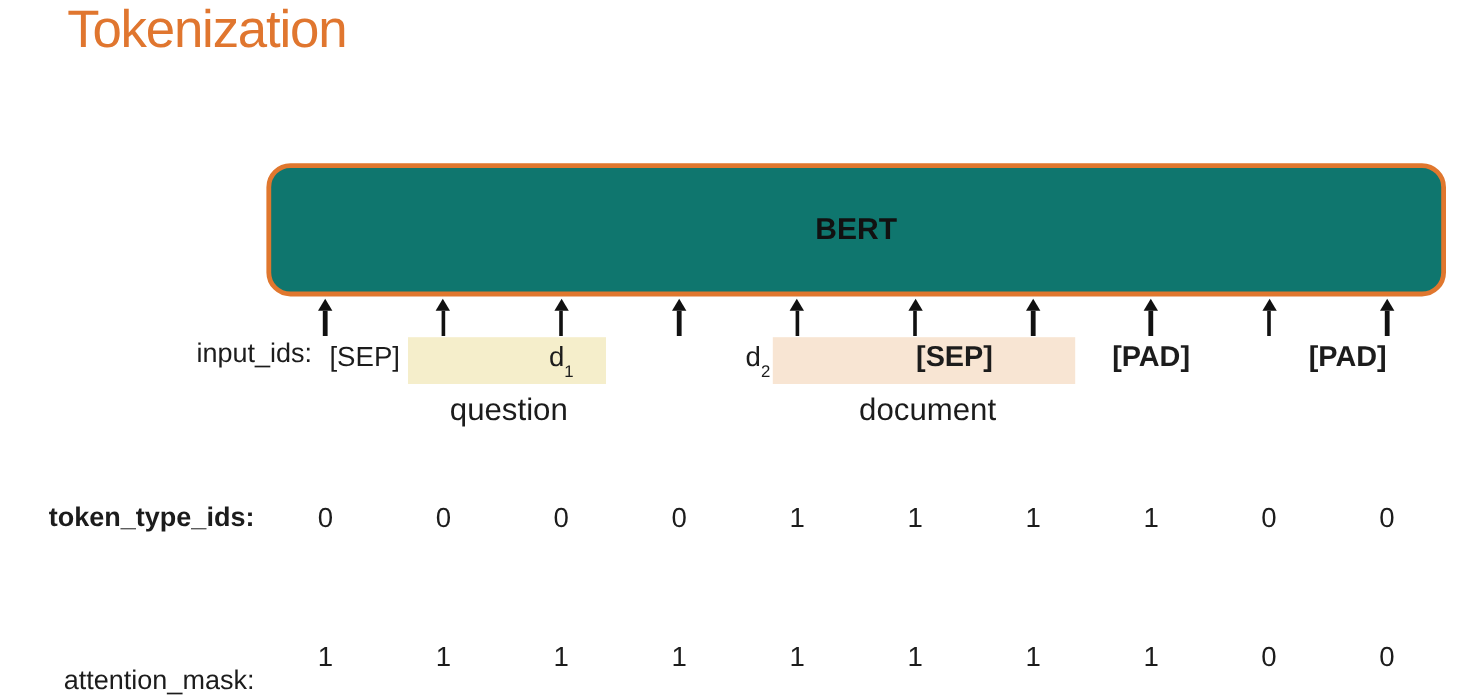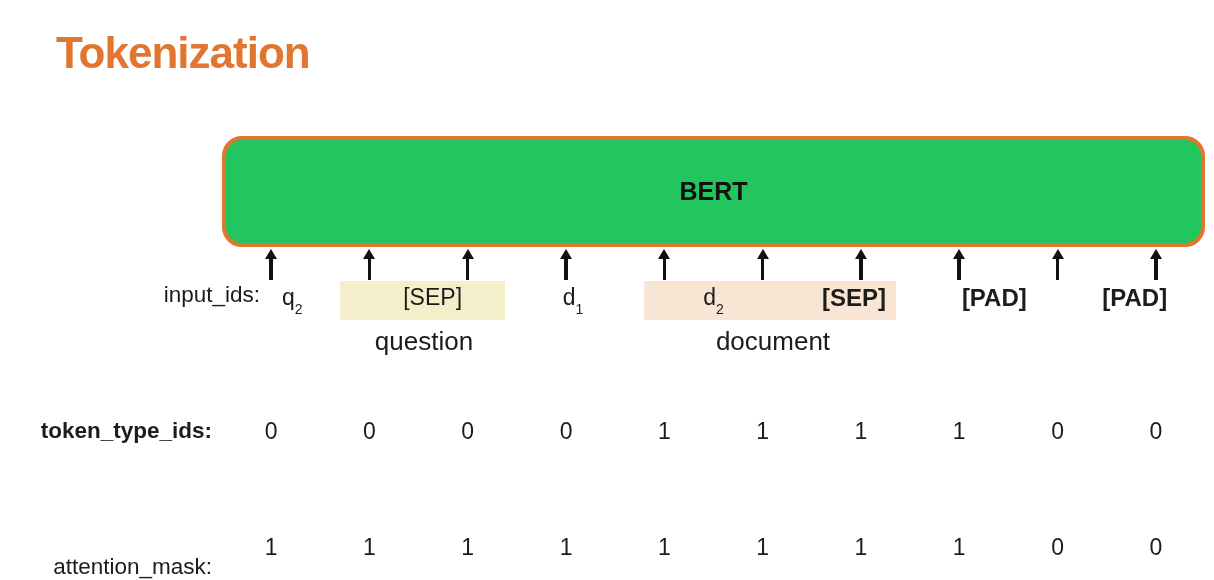--- a/index.html
+++ b/index.html
@@ -1,26 +1,26 @@
 <!DOCTYPE html>
 <html><head>
 <meta charset="utf-8">
 <style>
   html,body { margin:0; padding:0; }
   body {
     width:1214px; height:580px; background:#ffffff; position:relative;
     font-family:"Liberation Sans", sans-serif; color:#1c1c1c; overflow:hidden;
   }
   .title {
-    position:absolute; left:56px; top:28px; margin:0;
-    font-size:44px; font-weight:700; letter-spacing:-1px; color:#e0762f;
+    position:absolute; left:56px; top:0; margin:0;
+    font-size:44px; font-weight:400; letter-spacing:-1px; color:#e0762f;
   }
   .bert-box {
     position:absolute; left:222px; top:136px; width:983px; height:111px;
-    box-sizing:border-box; background:#22c55e; border:4px solid #e0772e;
+    box-sizing:border-box; background:#0f766e; border:4px solid #e0772e;
     border-radius:20px; display:flex; align-items:center; justify-content:center;
   }
   .bert-box .label { font-size:25px; font-weight:600; color:#111; }
 
   .hl { position:absolute; top:281px; height:39px; }
   .hl-q { left:340px; width:165px; background:#f5eecb; }
   .hl-d { left:644px; width:252px; background:#f8e5d3; }
 
   .seq-row { position:absolute; left:222px; width:983px; display:flex; }
   .cell { flex:1; display:flex; justify-content:center; align-items:center; }
@@ -126,23 +126,20 @@
         <i class="head"></i>
         <i class="stem"></i>
       </span>
     </div>
 </div>
 
 <div class="row-label lbl-input">input_ids:</div>
 
 <div class="seq-row tokens-row">
   <div class="cell">
-      <span class="tok"><span>q</span><sub>2</sub></span>
-    </div>
-  <div class="cell">
       <span class="tok"><span>[SEP]</span><sub></sub></span>
     </div>
   <div class="cell">
       <span class="tok"><span>d</span><sub>1</sub></span>
     </div>
   <div class="cell">
       <span class="tok"><span>d</span><sub>2</sub></span>
     </div>
   <div class="cell bold">
       <span class="tok"><span>[SEP]</span><sub></sub></span>

